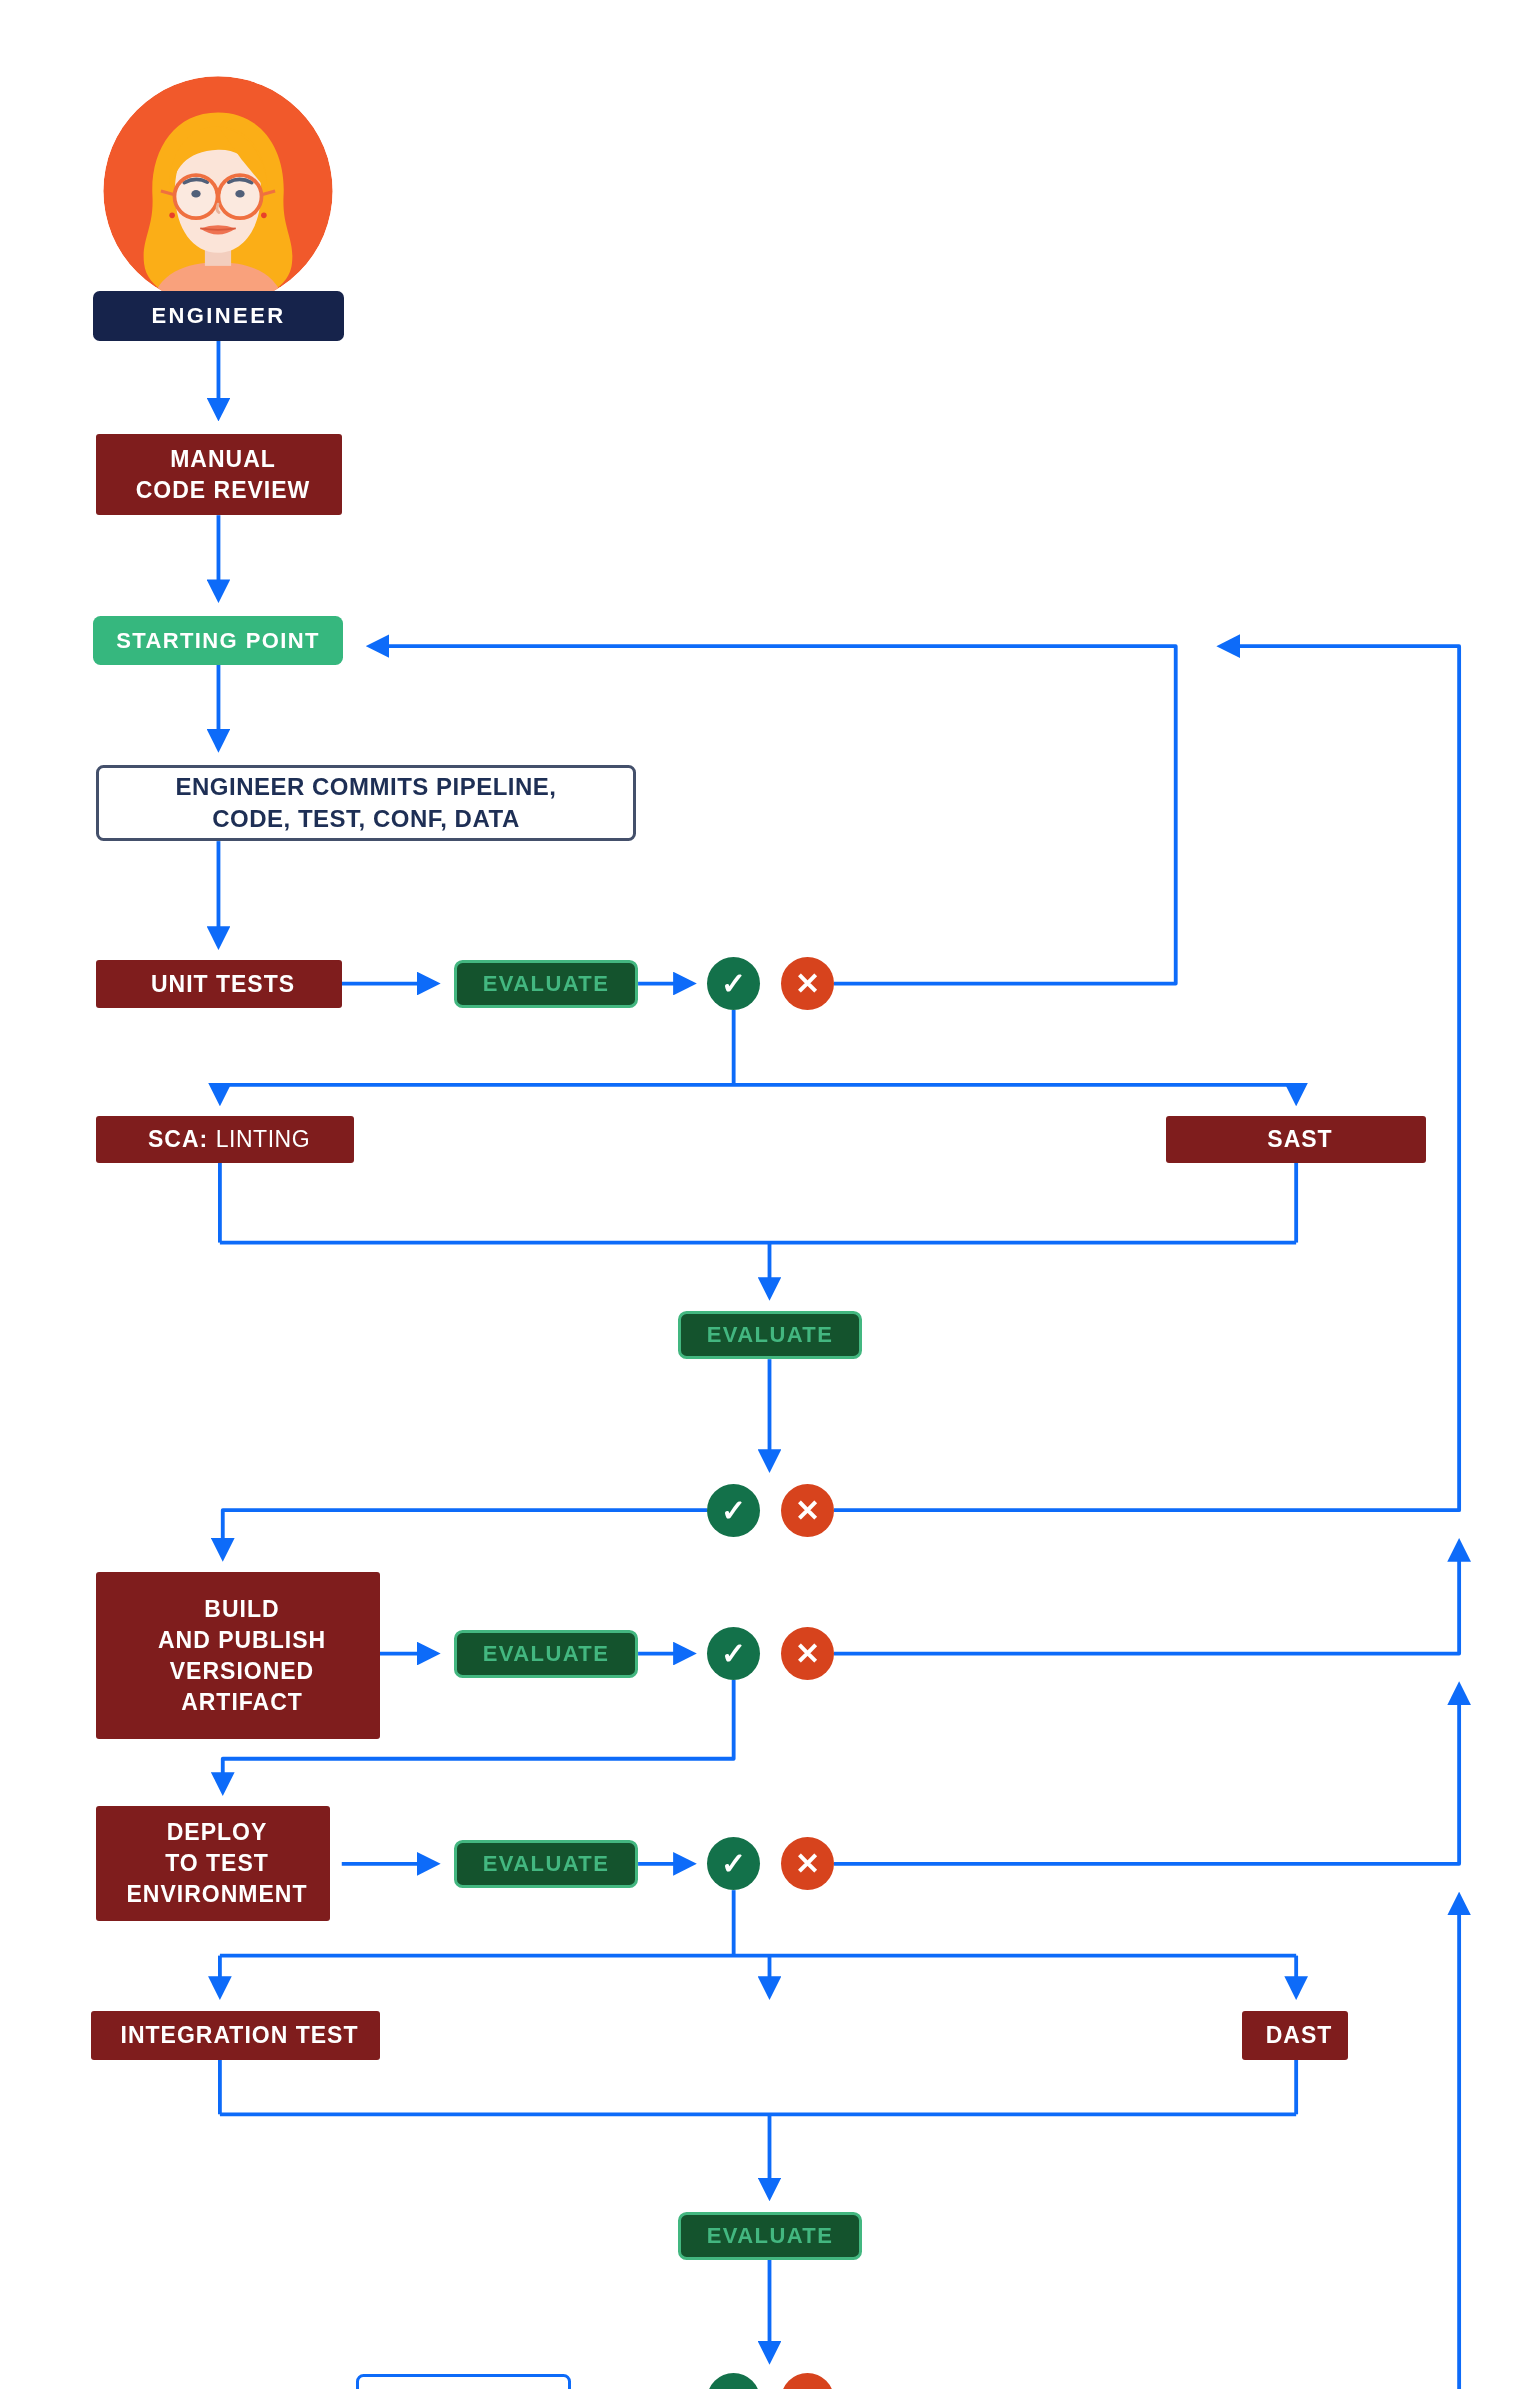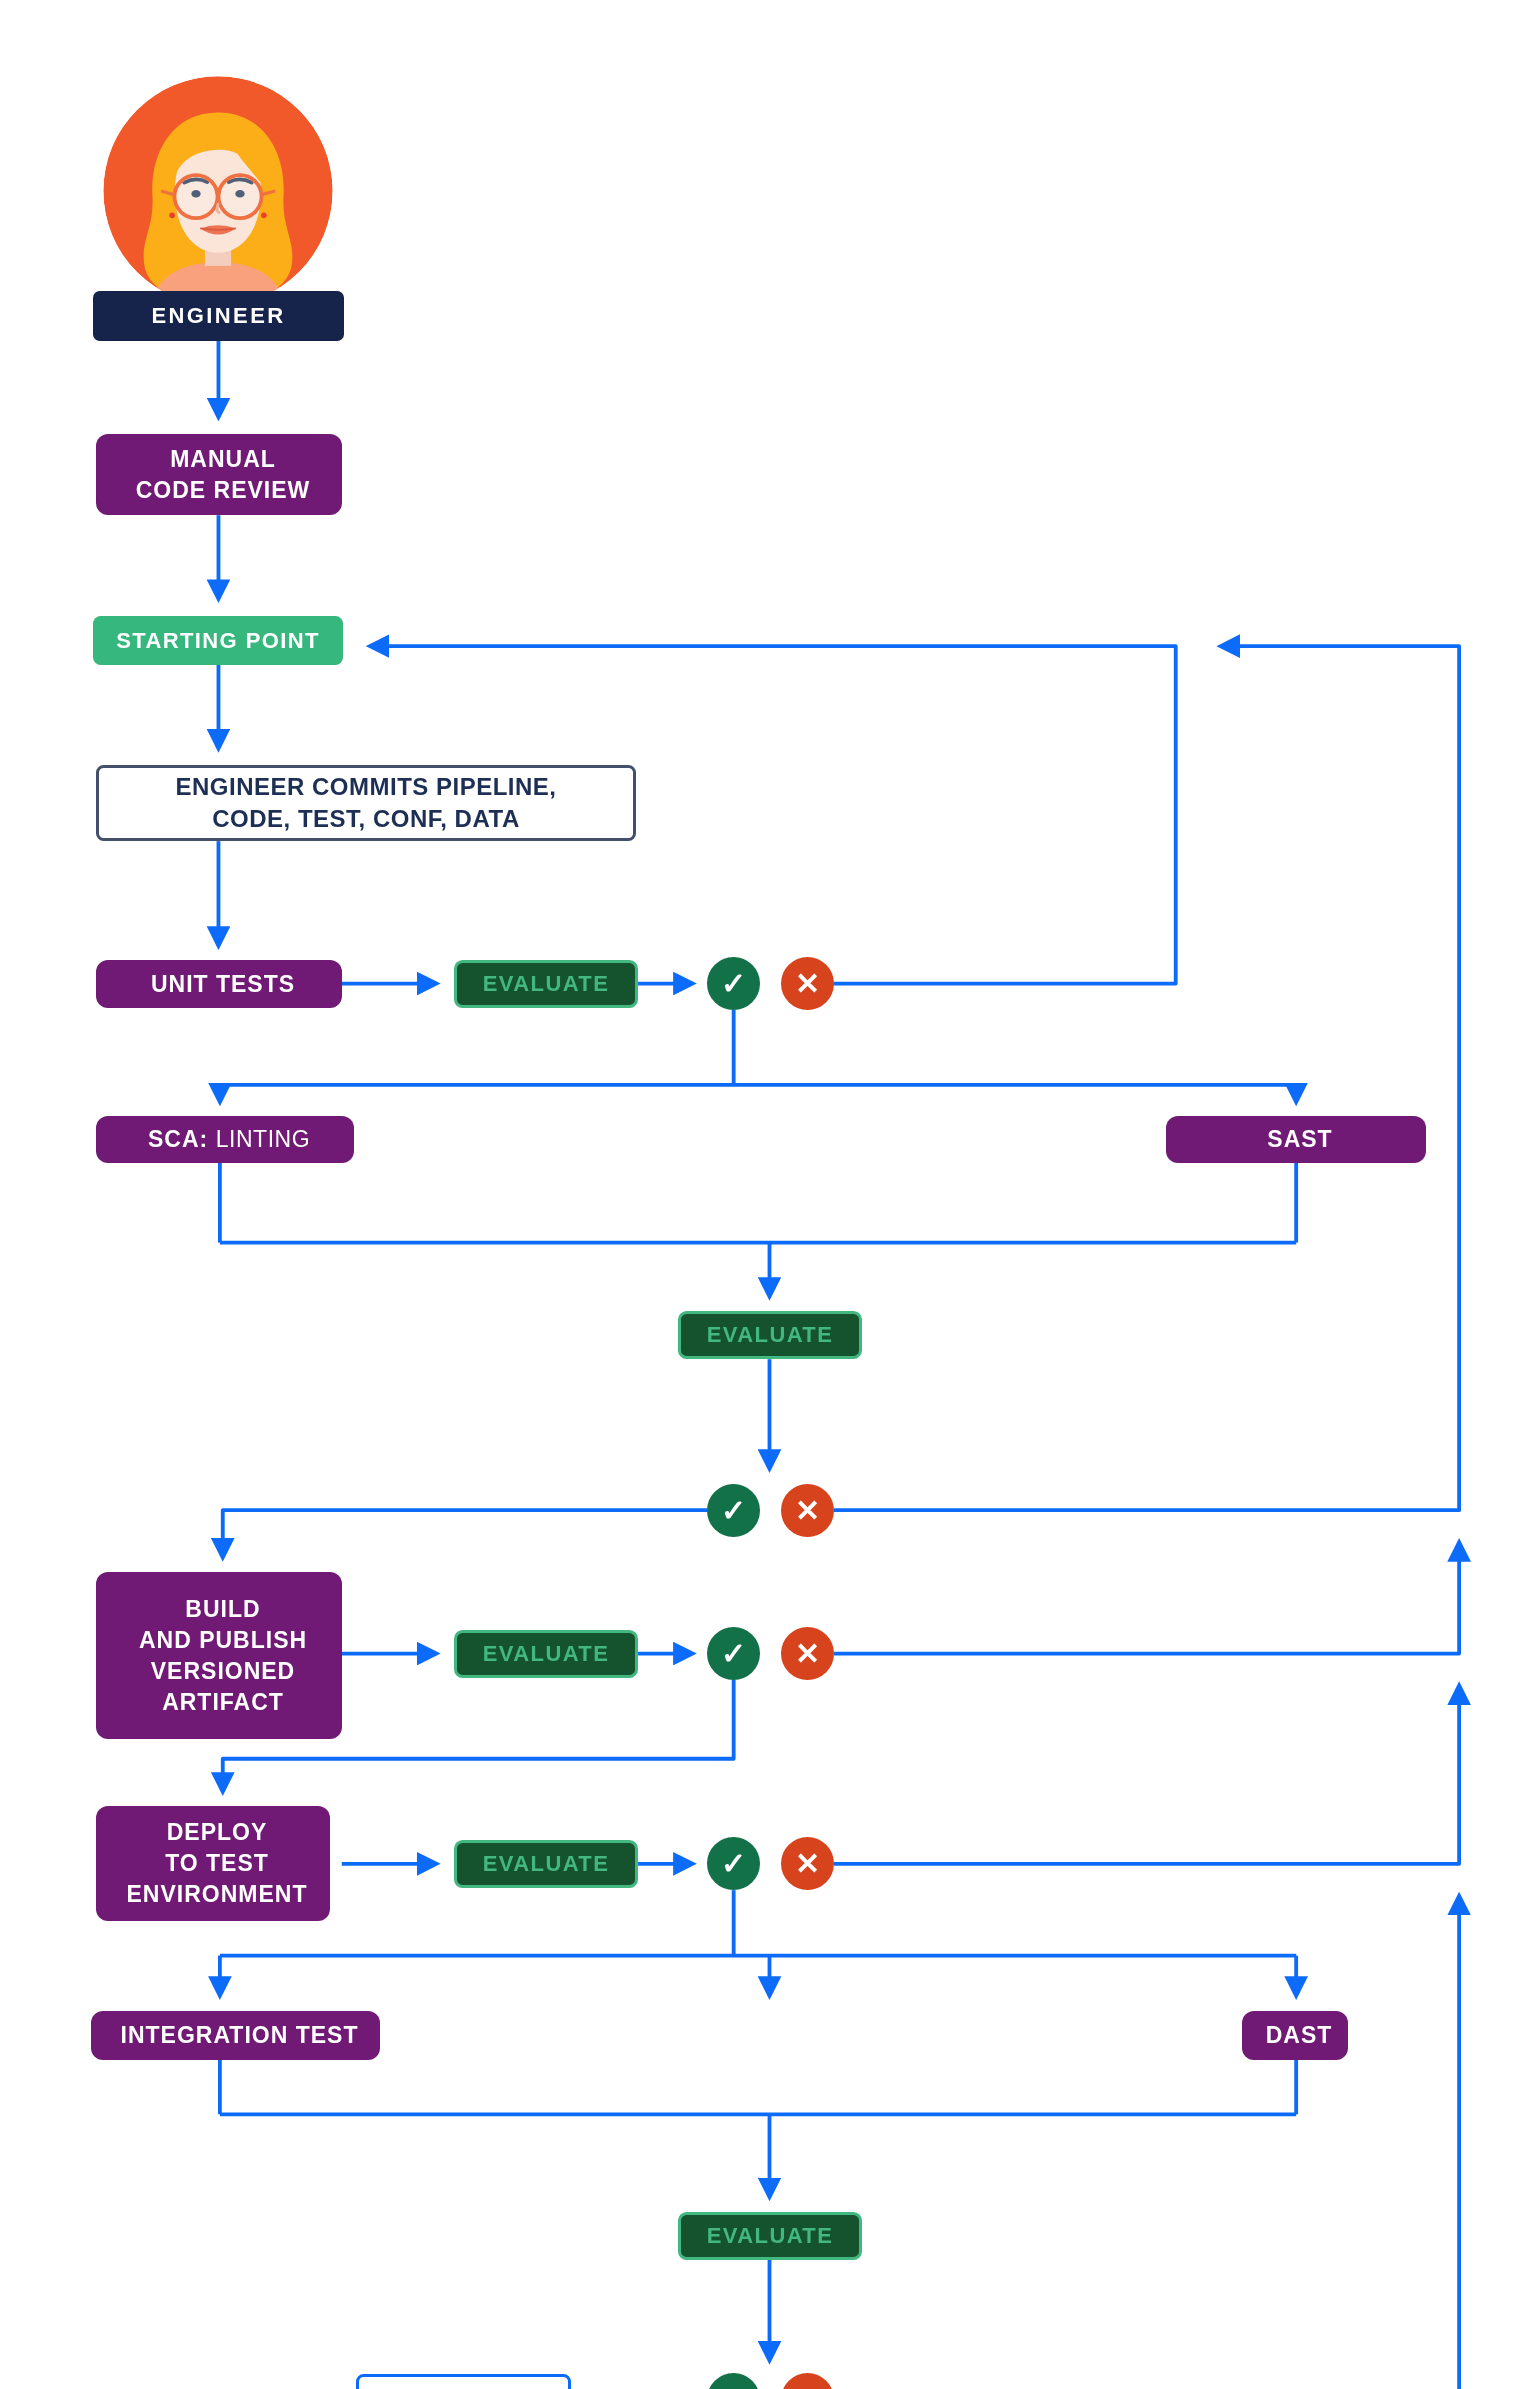--- a/index.html
+++ b/index.html
@@ -3,21 +3,21 @@
 <meta charset="utf-8">
 <style>
   html,body{margin:0;padding:0;background:#ffffff;}
   #canvas{
     position:relative;width:1539px;height:2510px;overflow:hidden;
     font-family:"Liberation Sans", sans-serif;background:#ffffff;
   }
   #wires{position:absolute;left:0;top:0;width:1539px;height:2510px;}
   .node{position:absolute;display:flex;align-items:center;justify-content:center;
         text-align:center;box-sizing:border-box;font-weight:bold;}
-  .bluebox{background:#701a75;color:#ffffff;border-radius:12px;
+  .bluebox{background:#7f1d1d;color:#ffffff;border-radius:3px;
            font-size:23px;letter-spacing:1px;line-height:31px;padding-left:8px;}
   .greenbox{background:#36B77E;color:#ffffff;border-radius:7.6px;
             font-size:22px;letter-spacing:1.4px;align-items:center;}
   .navybox{background:#16234B;color:#ffffff;border-radius:6.7px;
            font-size:22px;letter-spacing:2.4px;}
   .outline-navy{background:#ffffff;border:3.3px solid #44506B;color:#1E2F55;
                 border-radius:7.6px;font-size:24px;letter-spacing:0.5px;line-height:32px;}
   .outline-green{background:#14532d;border:3.3px solid #43B780;color:#43B780;
                  border-radius:8.6px;font-size:22px;letter-spacing:1.4px;}
   .outline-blue{background:#ffffff;border:3.3px solid #0D6BF9;color:#0D6BF9;
@@ -181,21 +181,21 @@
     <span>EVALUATE</span>
   </div>
 
   <div class="decision pass" style="left:707px;top:1484px;">
     <span>✓</span>
   </div>
   <div class="decision fail" style="left:781px;top:1484px;">
     <span>✕</span>
   </div>
 
-  <div class="node bluebox lines" style="left:96px;top:1572px;width:246px;height:167px;">
+  <div class="node bluebox lines" style="left:96px;top:1572px;width:284px;height:167px;">
     <div>
       <span>BUILD</span>
       <span>AND PUBLISH</span>
       <span>VERSIONED</span>
       <span>ARTIFACT</span>
     </div>
   </div>
 
   <div class="node outline-green" style="left:454px;top:1630px;width:184px;height:48px;">
     <span>EVALUATE</span>

